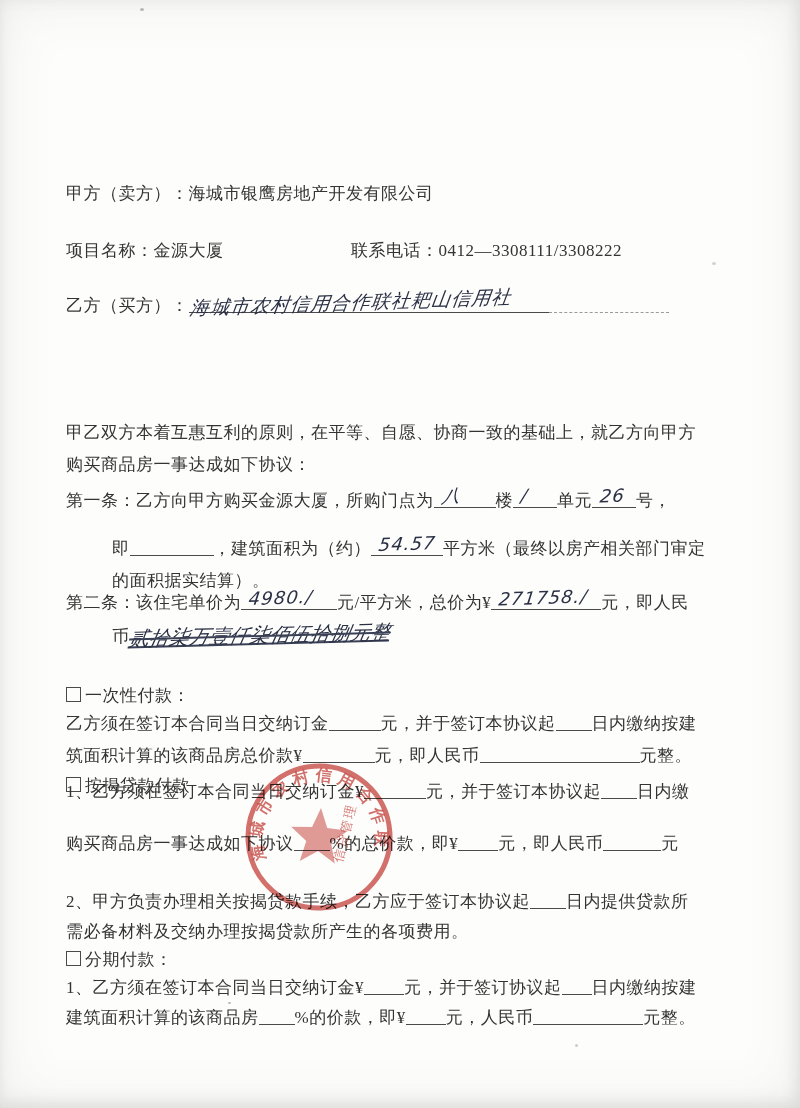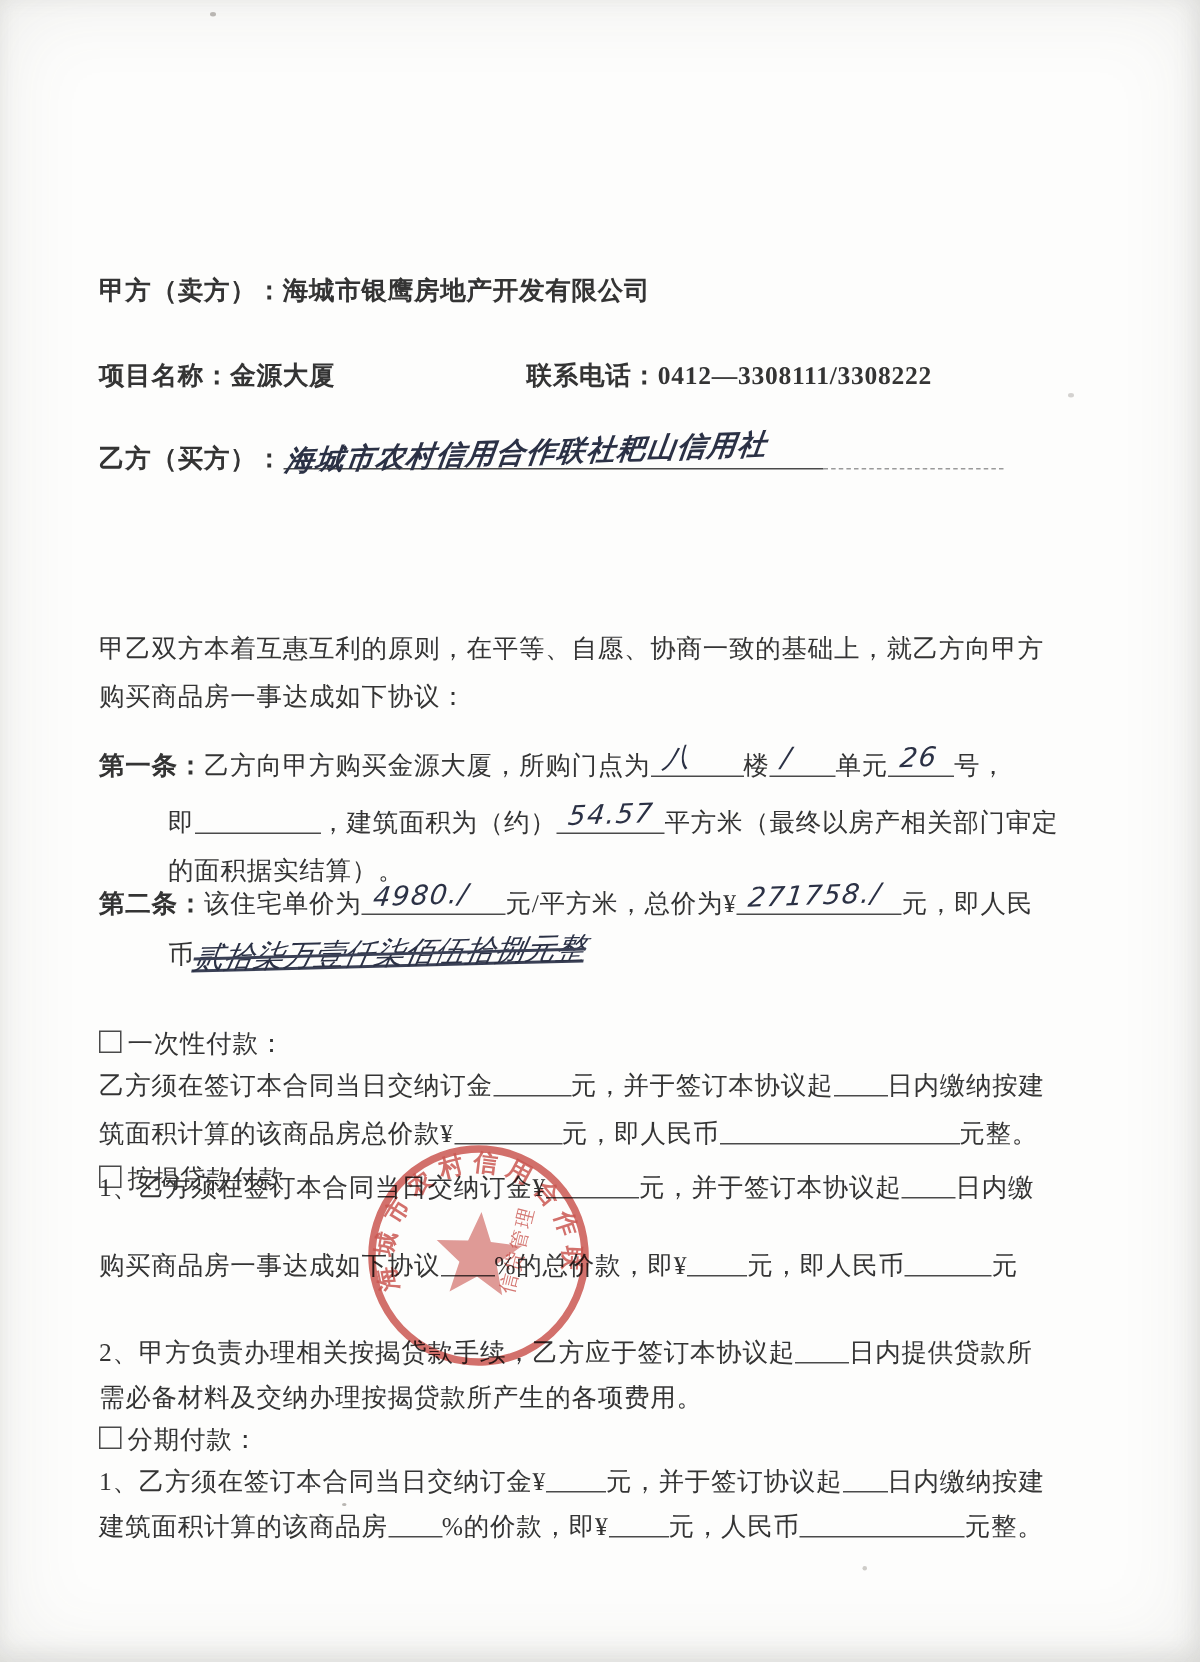--- a/index.html
+++ b/index.html
@@ -13,21 +13,21 @@
     position:relative;width:800px;height:1108px;
     background:#fdfdfc;
     box-shadow:inset 0 0 55px rgba(90,85,80,0.10), inset -6px 0 14px rgba(120,115,110,0.08), inset 0 -8px 14px rgba(120,115,110,0.10);
     color:#2e2e2e;
   }
   .line{
     position:absolute;left:66px;white-space:nowrap;
     font-size:17px;line-height:24px;color:#343434;
     letter-spacing:0.5px;
   }
-  .b{font-weight:bold;}
+  .b{font-weight:normal;}
   .indent{left:112px;}
   
   .bl{
     display:inline-block;height:15px;
     border-bottom:1.6px solid #4a4a4a;
     vertical-align:-2px;
     position:relative;
   }
   .w30{width:30px}.w36{width:36px}.w40{width:40px}.w44{width:44px}
   .w52{width:52px}.w58{width:58px}.w62{width:62px}.w72{width:72px}
@@ -82,21 +82,21 @@
   </div>
 
   <div class="line b" style="top:294px">
     <span>乙方（买方）：</span><span class="bl" style="width:360px"><span class="hw hw-over hw-big" style="left:2px;bottom:-2px;white-space:nowrap">海城市农村信用合作联社耙山信用社</span></span><span class="bl dotted w120"></span>
   </div>
 
 
   <div class="line" style="top:421px">甲乙双方本着互惠互利的原则，在平等、自愿、协商一致的基础上，就乙方向甲方</div>
   <div class="line" style="top:453px">购买商品房一事达成如下协议：</div>
 
-  <div class="line" style="top:499px">
+  <div class="line" style="top:489px">
     <span class="b">第一条：</span><span>乙方向甲方购买金源大厦，所购门点为</span><span class="bl w62"><span class="hw hw-over">八</span></span><span>楼</span><span class="bl w44"><span class="hw hw-over">/</span></span><span>单元</span><span class="bl w44"><span class="hw hw-over">26</span></span><span>号，</span>
   </div>
   <div class="line indent" style="top:537px">
     <span>即</span><span class="bl w84"></span><span>，建筑面积为（约）</span><span class="bl w72"><span class="hw hw-over">54.57</span></span><span>平方米（最终以房产相关部门审定</span>
   </div>
   <div class="line indent" style="top:569px">的面积据实结算）。</div>
 
   <div class="line" style="top:591px">
     <span class="b">第二条：</span><span>该住宅单价为</span><span class="bl w96"><span class="hw hw-over">4980./</span></span><span>元/平方米，总价为¥</span><span class="bl w110"><span class="hw hw-over">271758./</span></span><span>元，即人民</span>
   </div>

